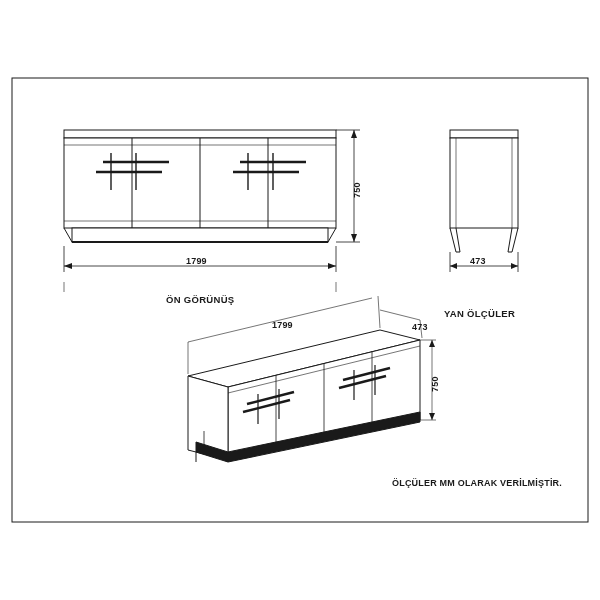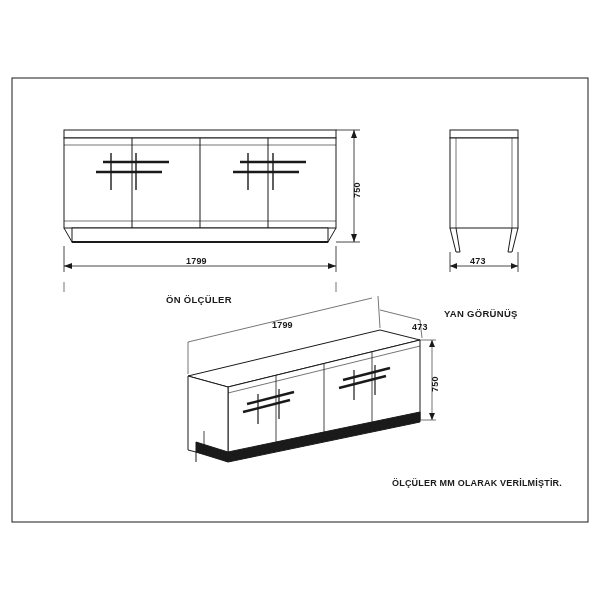--- a/index.html
+++ b/index.html
@@ -165,25 +165,25 @@
     <line x1="420" y1="420" x2="436" y2="420" stroke="#1a1a1a" stroke-width="0.6"></line>
     <polygon points="432,340 429,347 435,347" fill="#1a1a1a"></polygon>
     <polygon points="432,420 429,413 435,413" fill="#1a1a1a"></polygon>
   </g>
 </svg>
 
 <div class="lbl lbl-dim" style="left:186px; top:256px;">1799</div>
 
 <div class="lbl lbl-dim rot" style="left:352px; top:198px;">750</div>
 
-<div class="lbl lbl-view" style="left:166px; top:294px;">ÖN ÖLÇÜLER</div>
+<div class="lbl lbl-view" style="left:166px; top:294px;">ÖN GÖRÜNÜŞ</div>
 
 <div class="lbl lbl-dim" style="left:470px; top:256px;">473</div>
 
-<div class="lbl lbl-view" style="left:444px; top:308px;">YAN GÖRÜNÜŞ</div>
+<div class="lbl lbl-view" style="left:444px; top:308px;">YAN ÖLÇÜLER</div>
 
 <div class="lbl lbl-dim" style="left:272px; top:320px;">1799</div>
 
 <div class="lbl lbl-dim" style="left:412px; top:322px;">473</div>
 
 <div class="lbl lbl-dim rot" style="left:430px; top:392px;">750</div>
 
 <div class="lbl lbl-note" style="left:392px; top:478px;">ÖLÇÜLER MM OLARAK VERİLMİŞTİR.</div>
 
 </body></html>

